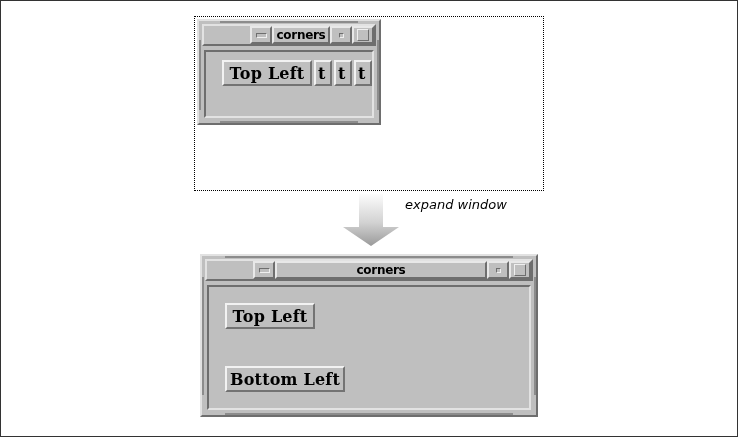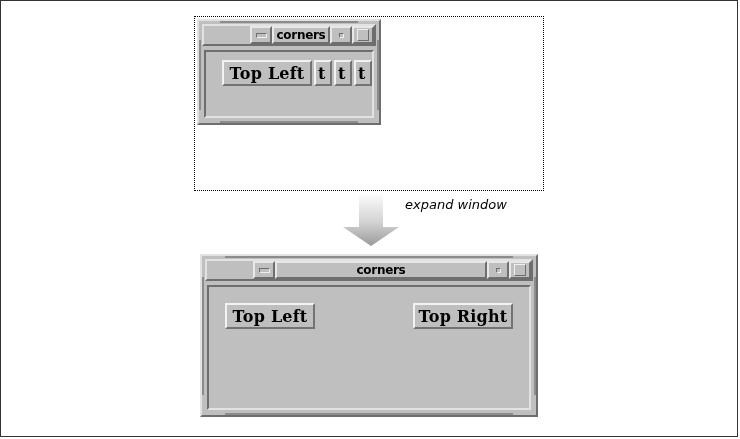--- a/index.html
+++ b/index.html
@@ -260,19 +260,19 @@
         <div class="tb-btn">
           <span class="glyph-dot"></span>
         </div>
         <div class="tb-btn">
           <span class="glyph-maximize"></span>
         </div>
       </div>
 
       <div class="client" style="top:26px;">
         <div class="pbtn" style="left:16px; top:16px; width:90px; height:26px;">Top Left</div>
-        <div class="pbtn" style="right:16px; top:16px; width:100px; height:26px;">Top Right</div>
+        <div class="pbtn" style="left:16px; bottom:16px; width:120px; height:26px;">Bottom Left</div>
       </div>
 
     </div>
   </div>
 
 </div>
 
 </body></html>

